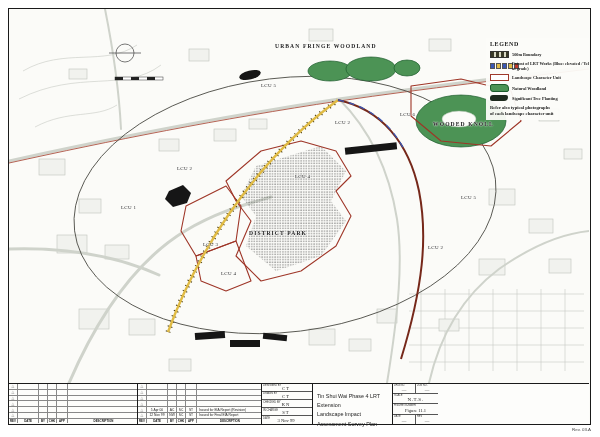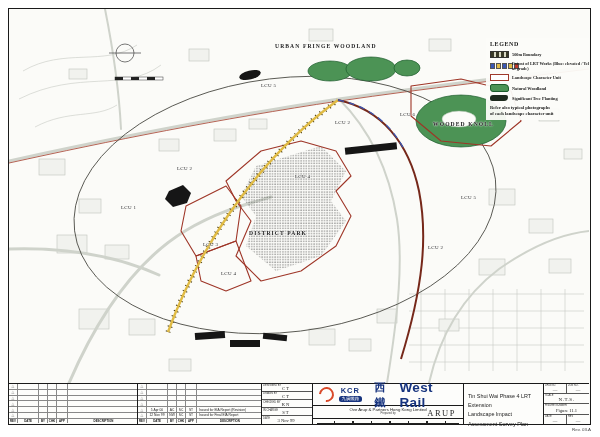--- a/index.html
+++ b/index.html
@@ -374,37 +374,20 @@
       <div class="sigrow">
         <span class="siglab">IN CHARGE</span>
           <span class="sigval">ST</span>
       </div>
       <div class="sigrow">
         <span class="siglab">DATE</span>
           <span class="sigval" style="letter-spacing:0">3 Nov 99</span>
       </div>
     </div>
 
-    <div class="sec" style="width:151px;">
-      <div class="logo-top">
-        <span class="swirl"></span>
-        <span class="kcr-col">
-          <span class="kcr-word">KCR</span>
-          <span class="kcr-pill">九廣鐵路</span>
-        </span>
-        <span class="wr-cn">西鐵</span>
-        <span class="wr-en">West Rail</span>
-      </div>
-      <div class="logo-mid">
-        <div class="arup-line">Ove Arup &amp; Partners Hong Kong Limited</div>
-        <div class="arup-sub">Prepared by</div>
-        <span class="arup-logo">ARUP</span>
-      </div>
-      <div class="ruler"></div>
-    </div>
 
     <div class="sec dtitle" style="width:80px;">
       <div>Tin Shui Wai Phase 4 LRT Extension</div>
       <div>Landscape Impact Assessment Survey Plan</div>
     </div>
 
     <div class="sec fields" style="width:45px;">
       <div class="frow" style="flex:1;">
         <div class="fcell">
           <span class="flab">DRG NO.</span>

